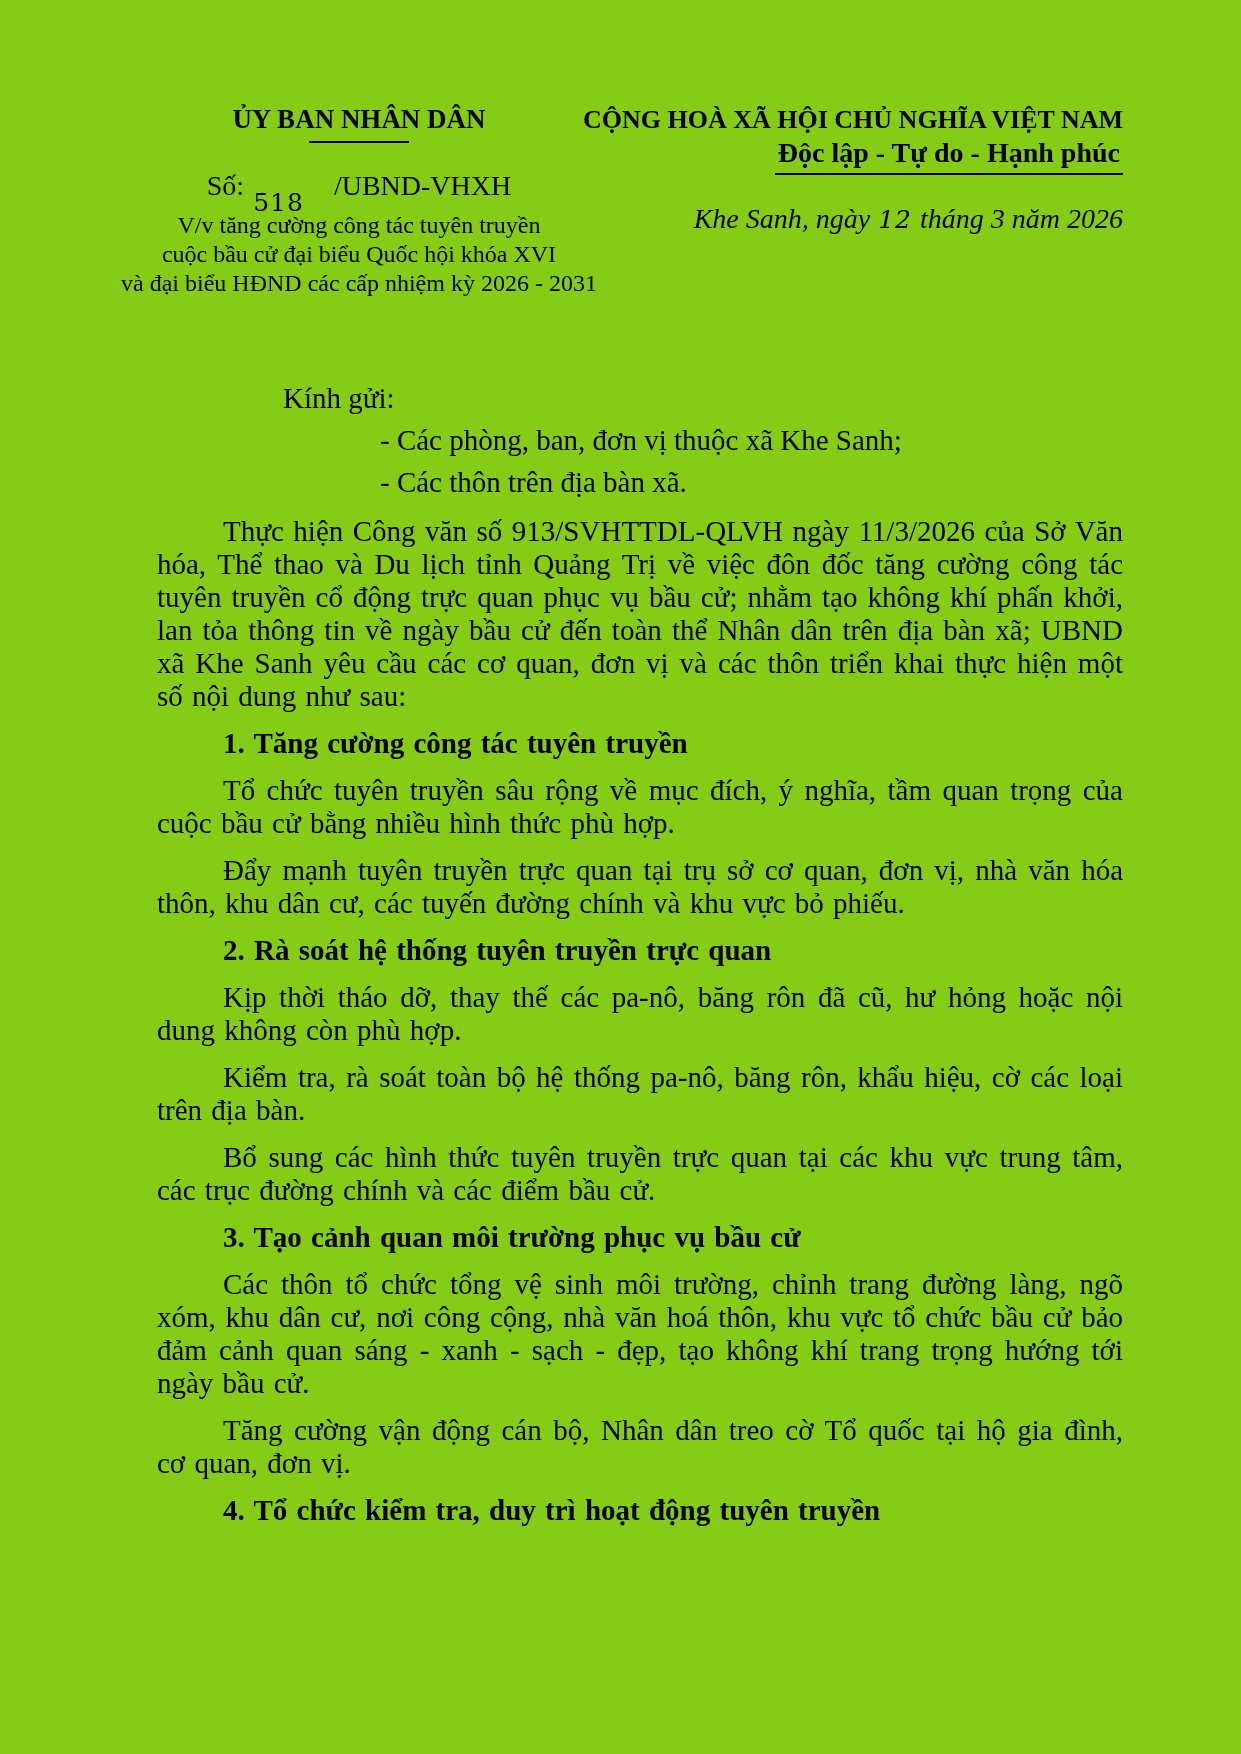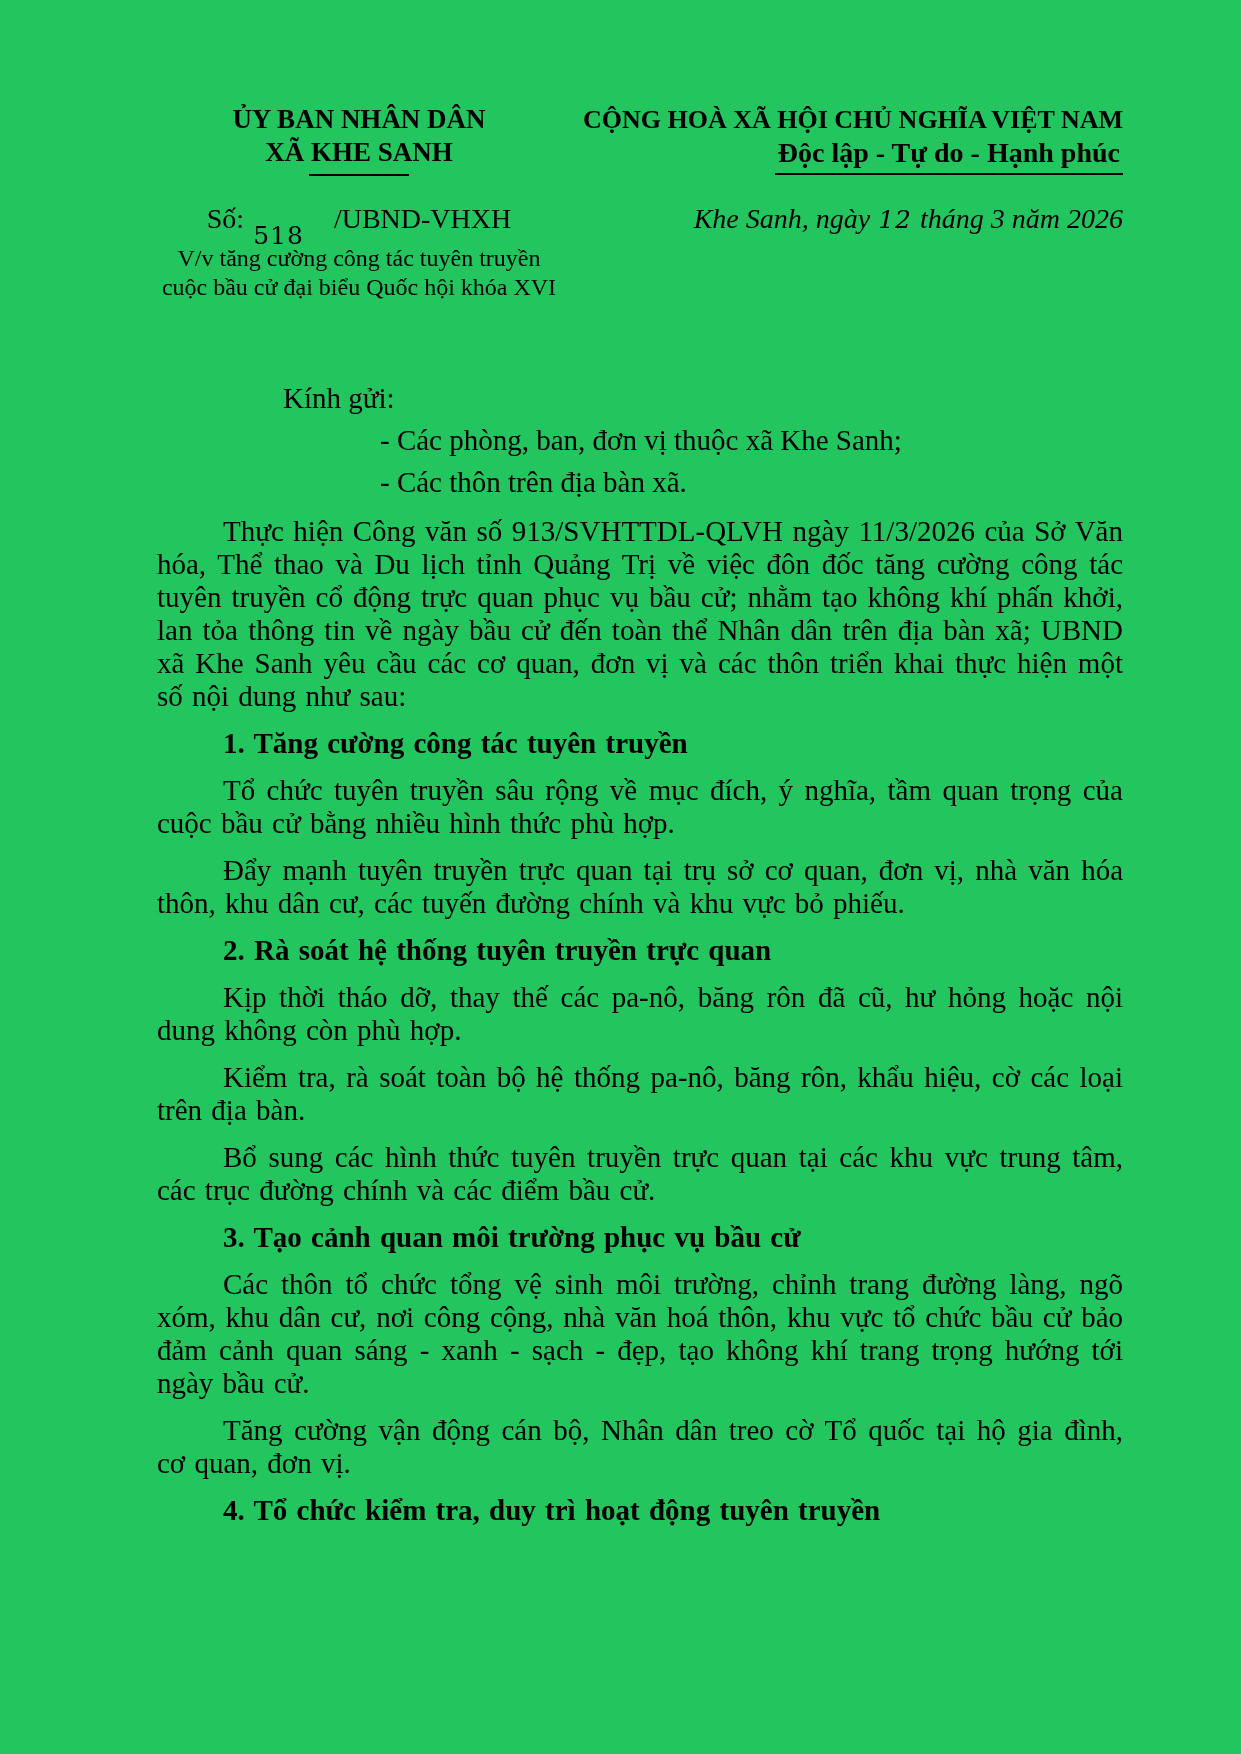--- a/index.html
+++ b/index.html
@@ -1,21 +1,21 @@
 <!DOCTYPE html>
 <html lang="vi"><head>
 <meta charset="utf-8">
 <style>
   html, body { margin: 0; padding: 0; background: #ffffff; }
   .page {
     position: relative;
     width: 1241px;
     height: 1754px;
     margin: 0 auto;
-    background: #22c55e;
+    background: #84cc16;
     color: #000000;
     font-family: "Liberation Serif", serif;
     overflow: hidden;
   }
   
   .header { position: relative; height: 332px; }
   .col-left {
     position: absolute; left: 83px; top: 103px; width: 552px;
     text-align: center;
   }
@@ -65,28 +65,28 @@
 </style>
 </head>
 <body>
 
 <div class="page">
 
   <div class="header">
 
     <div class="col-left">
       <div class="org-line">ỦY BAN NHÂN DÂN</div>
-      <div class="org-line">XÃ KHE SANH</div>
       <div class="org-underline"></div>
       <div class="doc-number">
         <span>Số:</span><span class="num">518</span><span>/UBND-VHXH</span>
       </div>
       <div class="subject">
         <div>V/v tăng cường công tác tuyên truyền</div>
         <div>cuộc bầu cử đại biểu Quốc hội khóa XVI</div>
+        <div>và đại biểu HĐND các cấp nhiệm kỳ 2026 - 2031</div>
       </div>
     </div>
 
     <div class="col-right">
       <div class="nation-line">CỘNG HOÀ XÃ HỘI CHỦ NGHĨA VIỆT NAM</div>
       <div class="motto-line">
         <span class="motto-underline">Độc lập - Tự do - Hạnh phúc</span>
       </div>
       <div class="date-line">
         <span>Khe Sanh, ngày</span><span class="day">12</span><span>tháng 3 năm 2026</span>

